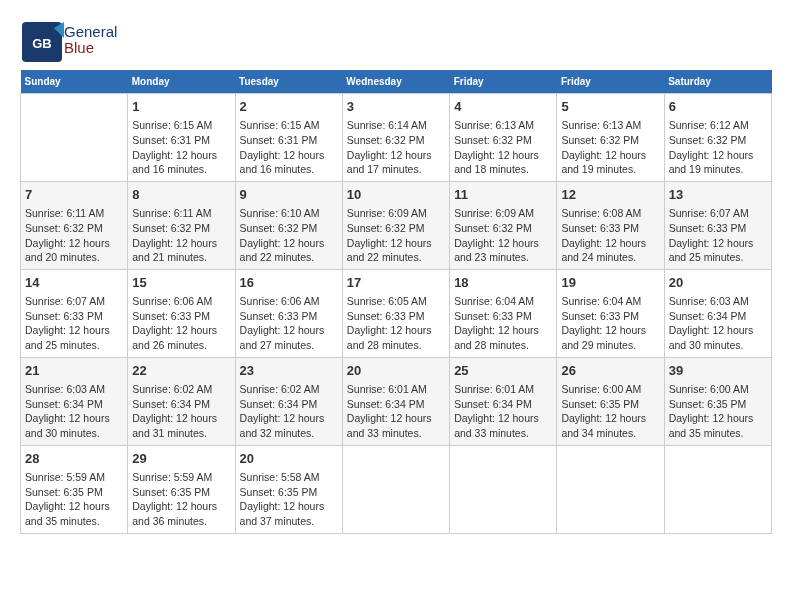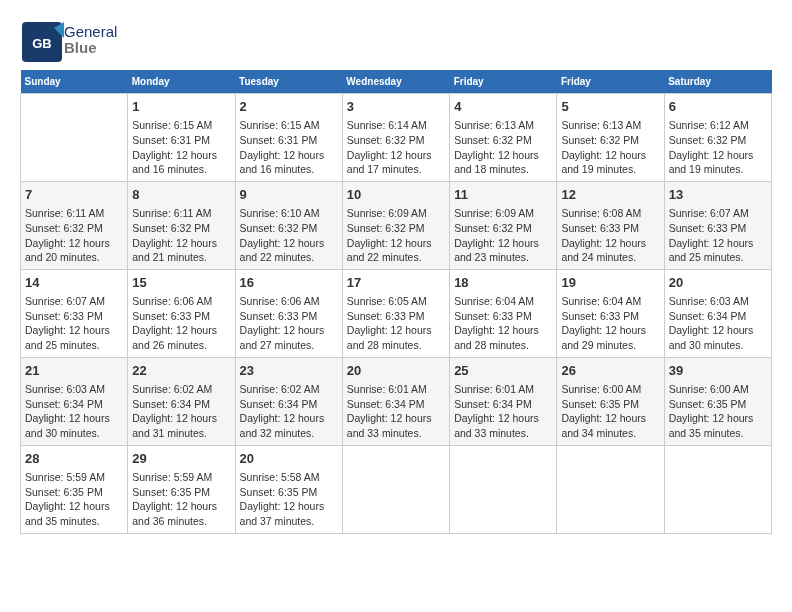--- a/index.html
+++ b/index.html
@@ -88,21 +88,21 @@
   <div class="logo">
     <div class="logo-icon">
       <svg width="44" height="44" viewBox="0 0 44 44">
         <rect x="2" y="2" width="40" height="40" rx="4" fill="#1a3a6b"></rect>
         <text x="22" y="28" text-anchor="middle" fill="white" font-size="13" font-weight="bold" font-family="Arial">GB</text>
         <polygon points="34,8 44,2 44,18" fill="#2e8bc0"></polygon>
       </svg>
     </div>
     <div>
       <div style="font-size:15px;color:#1a3a6b;font-weight:normal;line-height:1.1;">General</div>
-      <div style="font-size:15px;color:#737373;font-weight:bold;line-height:1.1;">Blue</div>
+      <div style="font-size:15px;color:#7f1d1d;font-weight:normal;line-height:1.1;">Blue</div>
     </div>
   </div>
 </div>
 
 <table>
   <thead>
     <tr id="header-row">
     <th>Sunday</th>
         <th>Monday</th>
         <th>Tuesday</th>

